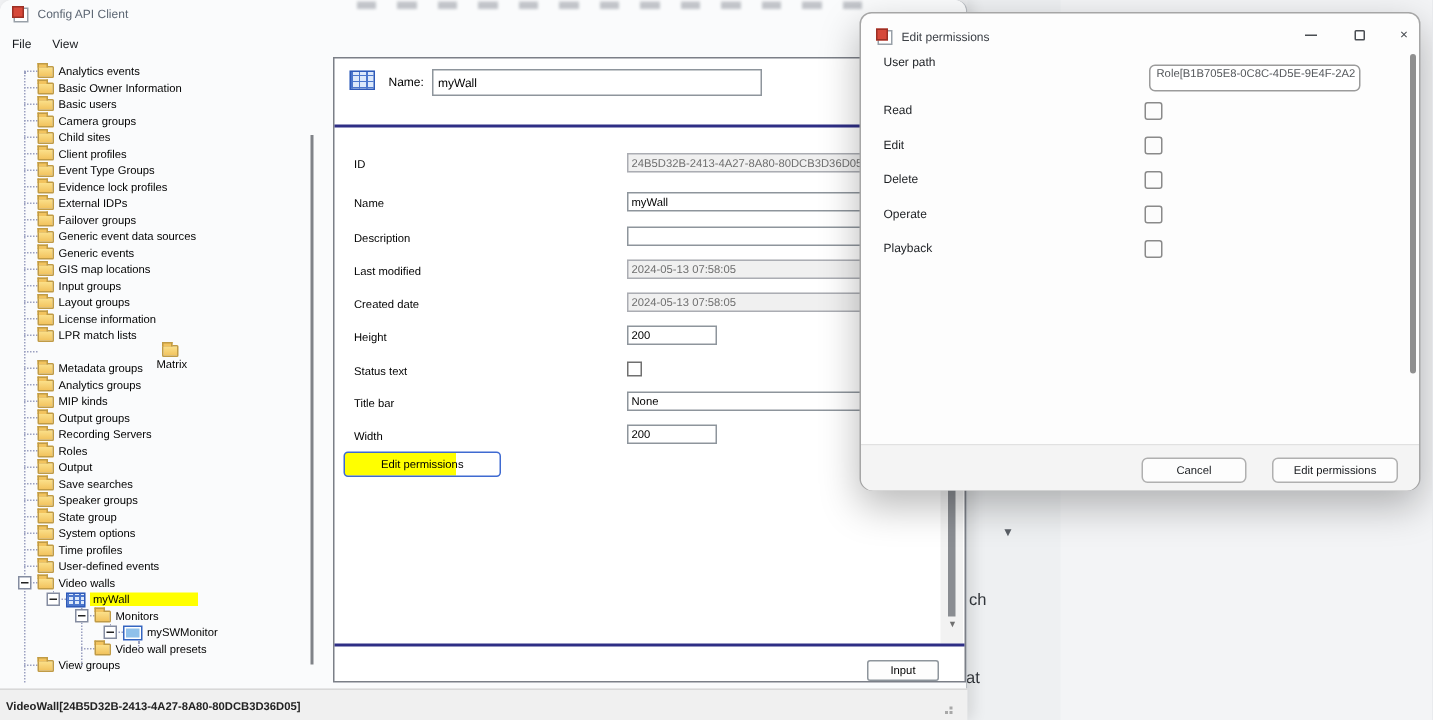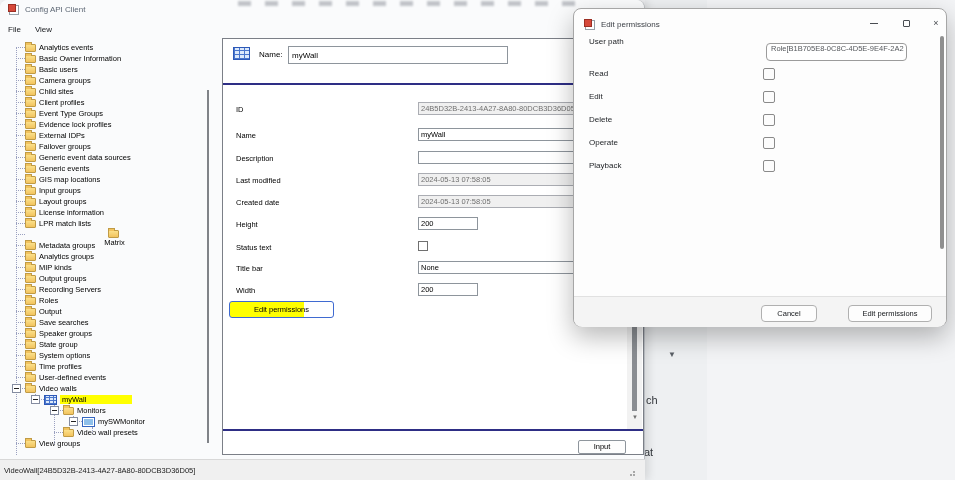--- a/index.html
+++ b/index.html
@@ -73,21 +73,21 @@
   .btn-editperm{position:absolute;left:6px;top:262px;width:105px;height:17px;border:1px solid #3f6ad1;border-radius:3px;
     background:linear-gradient(90deg,#ffff00 0,#ffff00 72%,#ffffff 72%);
     font-size:7.5px;text-align:center;line-height:15px;color:#000;cursor:default;}
   .fp-scroll-track{position:absolute;right:1px;top:1px;width:15px;height:389px;background:#f2f2f2;}
   .fp-scroll-thumb{position:absolute;right:5px;top:8px;width:5px;height:363px;background:#8a8d92;}
   .fp-scroll-arrow{position:absolute;right:4px;top:374px;font-size:6px;color:#707070;}
   .btn-save{position:absolute;left:355px;top:401px;width:48px;height:14px;border:1px solid #8e959c;border-radius:2px;
     background:#fdfdfd;font-size:7.5px;text-align:center;line-height:12px;color:#000;cursor:default;}
 
   
-  .statusbar{position:absolute;left:0;top:459px;width:645px;height:21px;background:#f0f0f0;border-top:1px solid #d8d8d8;}
+  .statusbar{position:absolute;left:0;top:459px;width:645px;height:21px;background:#f0f0f0;border-top:1px solid #d8d8d8;font-weight:bold;}
   .statusbar .txt{position:absolute;left:4px;top:6px;font-size:7.5px;color:#222;}
   .grip{position:absolute;right:10px;bottom:4px;width:6px;height:6px;}
   .grip::after{content:'';position:absolute;width:2px;height:2px;background:#a8a8a8;right:0;bottom:0;
     box-shadow:-3px 0 0 #a8a8a8,0 -3px 0 #a8a8a8;}
 
   
   .dialog{position:absolute;left:573px;top:8px;width:374px;height:319px;background:#fdfdfd;border:1px solid #a6a6a6;
     border-radius:8px;box-shadow:0 10px 26px rgba(0,0,0,.28);z-index:40;}
   .dlg-titlebar{position:absolute;left:0;top:0;width:100%;height:30px;display:flex;align-items:center;padding-left:10px;}
   .dlg-title{margin-left:6px;font-size:8px;color:#3d4147;}
@@ -100,21 +100,21 @@
   .glyph-close{font-size:9px;line-height:9px;}
   .dlg-label{position:absolute;left:15px;font-size:8px;color:#1c1f23;}
   .dlg-input{position:absolute;left:192px;top:34px;width:141px;height:18px;border:1px solid #9b9b9b;border-radius:4px;
     background:#fff;font-size:7.5px;padding:0 4px;color:#55585c;overflow:hidden;white-space:nowrap;}
   .cb11{position:absolute;left:189px;width:12px;height:12px;border:1px solid #8a8a8a;border-radius:2px;background:#fcfcfc;}
   .dlg-scroll{position:absolute;right:2px;top:27px;width:4px;height:213px;background:#8f8f8f;border-radius:2px;}
   .dlg-footer{position:absolute;left:0;top:287px;width:100%;height:31px;background:#f4f4f4;border-top:1px solid #e1e1e1;
     border-radius:0 0 8px 8px;}
   .dlg-footer .btn{position:absolute;top:8px;height:17px;border:1px solid #b0b0b0;border-radius:4px;background:#fdfdfd;
     font-size:7.5px;text-align:center;line-height:15px;color:#15181c;cursor:default;}
-  .btn-cancel{left:187px;width:56px;}
+  .btn-cancel{left:187px;width:70px;}
   .btn-ok{left:274px;width:84px;}
 </style>
 </head>
 <body>
 
 <div class="screen">
 
   <div class="bg-col"></div>
   <div class="bg-caret" style="left:668px;top:350px;">▼</div>
   <div class="bg-frag" style="left:646px;top:394px;">ch</div>

